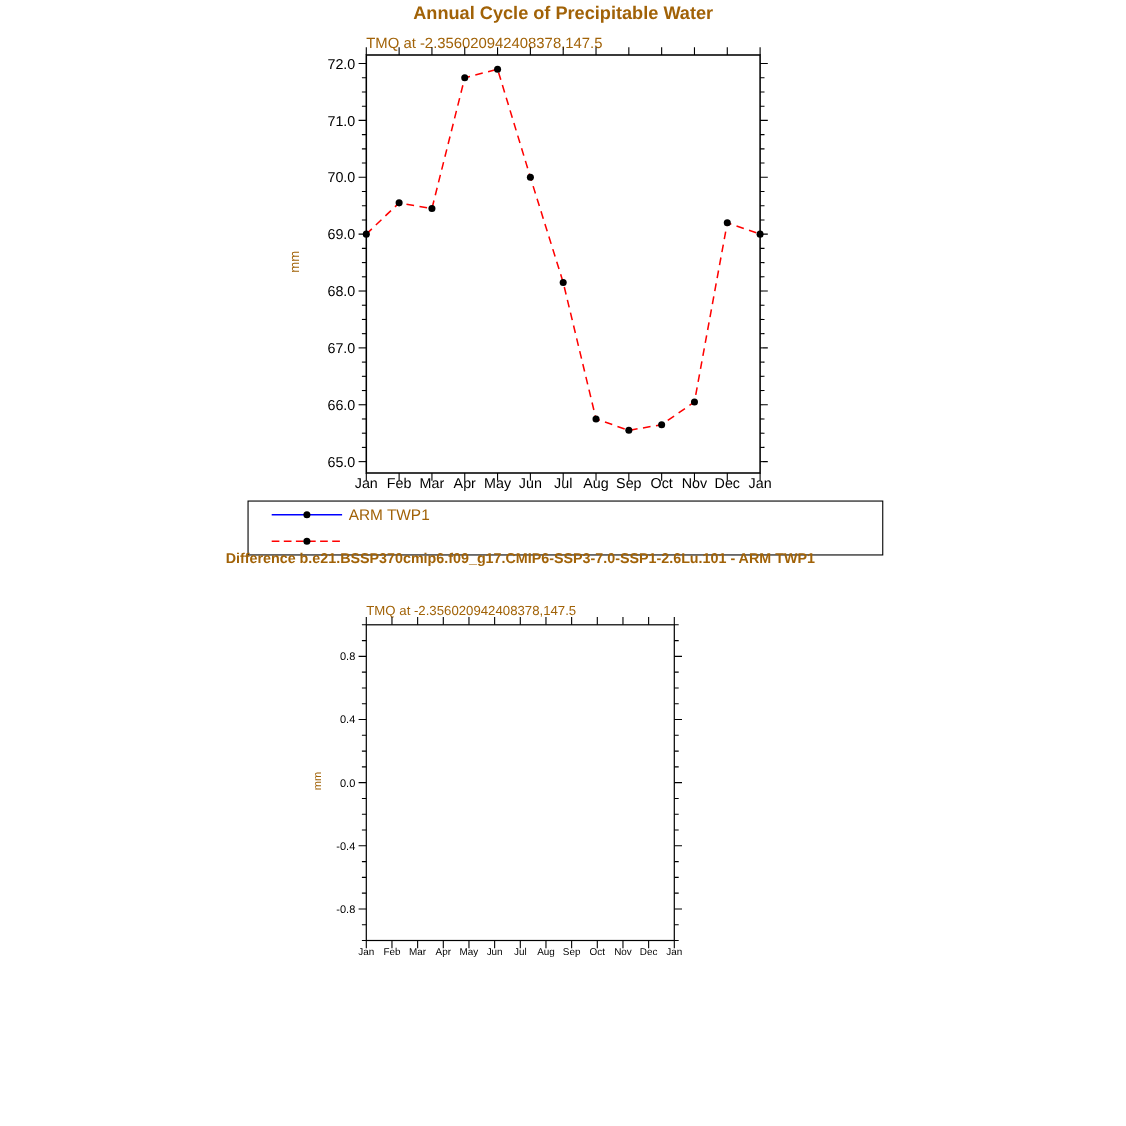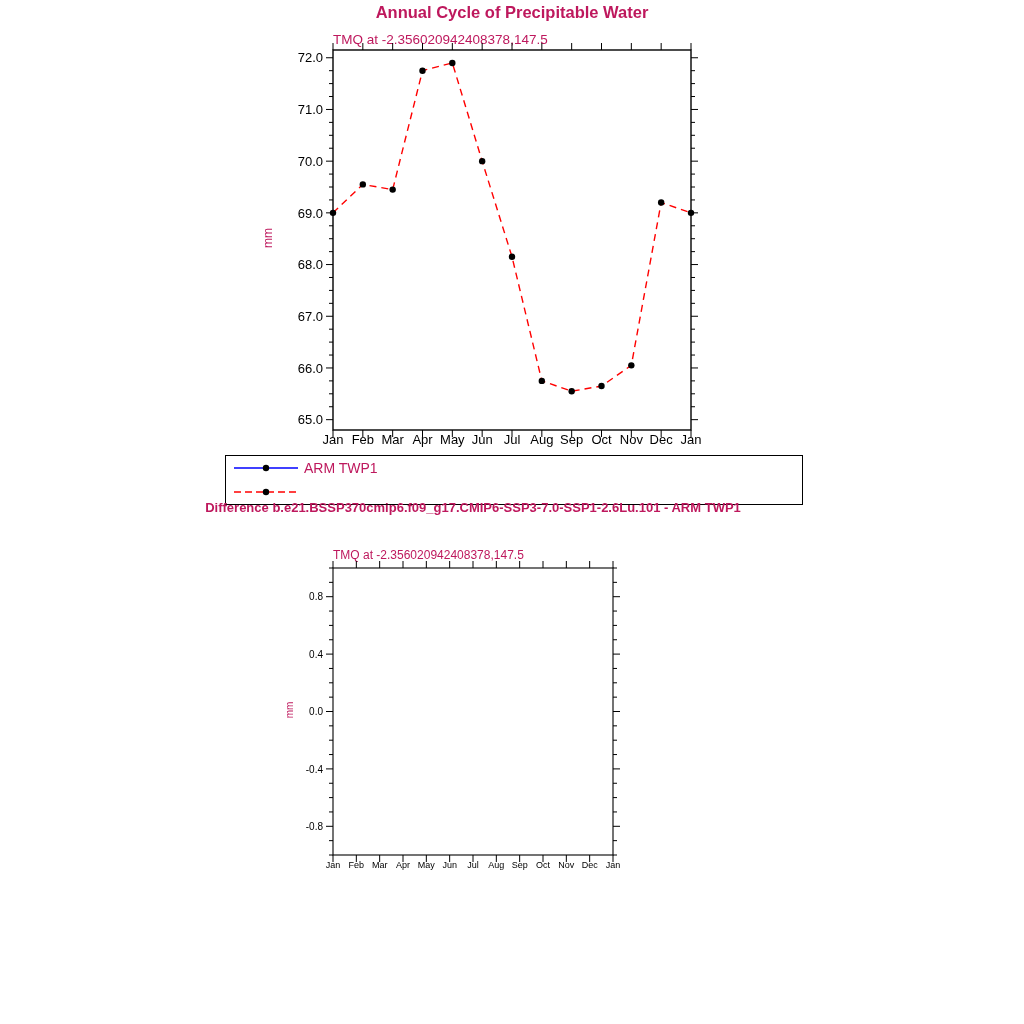--- a/index.html
+++ b/index.html
@@ -1,29 +1,29 @@
 <!DOCTYPE html>
 <html><head>
 <meta charset="utf-8">
 <style>
   html,body{margin:0;padding:0;background:#fff;}
   .page{position:relative;width:976px;height:1024px;background:#fff;overflow:hidden;
-        font-family:"Liberation Sans",sans-serif;color:#be185d;}
+        font-family:"Liberation Sans",sans-serif;color:#a16207;}
   .abs{position:absolute;}
   .main-title{top:3px;left:0;width:1024px;text-align:center;font-size:16.5px;font-weight:bold;}
   .subtitle1{top:32px;left:333px;font-size:13.5px;}
   .ylab{transform:translate(-50%,-50%) rotate(-90deg);}
   .ylab1{left:268px;top:238px;font-size:12px;}
   .ylab2{left:289px;top:710px;font-size:10px;}
   svg.chart{position:absolute;}
   #chart1{left:280px;top:34px;}
   #chart2{left:285px;top:556px;}
   .legend-box{top:455px;left:225px;width:578px;height:50px;border:1px solid #000;
               display:flex;flex-direction:column;justify-content:center;
-              padding-left:5px;box-sizing:border-box;background:#fff;}
+              padding-left:18px;box-sizing:border-box;background:#fff;}
   .legend-row{display:flex;align-items:center;height:24px;}
   .legend-label{font-size:14px;margin-left:3px;white-space:nowrap;}
   .title2{top:500px;left:173px;width:600px;text-align:center;font-size:13px;font-weight:bold;}
   .subtitle2{top:548px;left:333px;font-size:12px;}
 </style>
 </head>
 <body>
 
 <div class="page">
 

